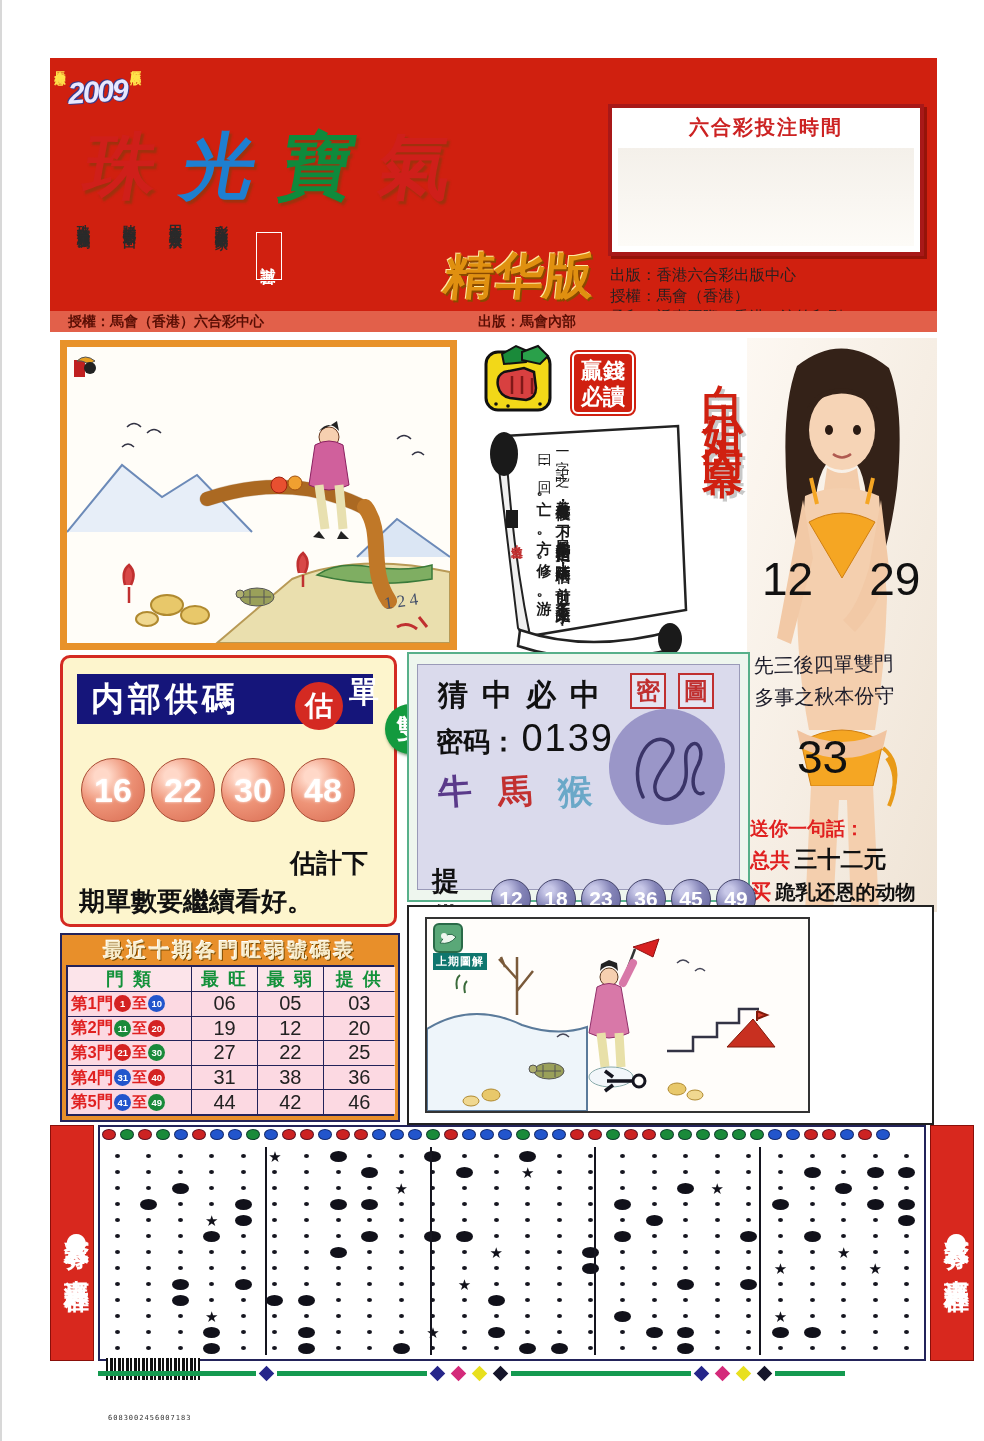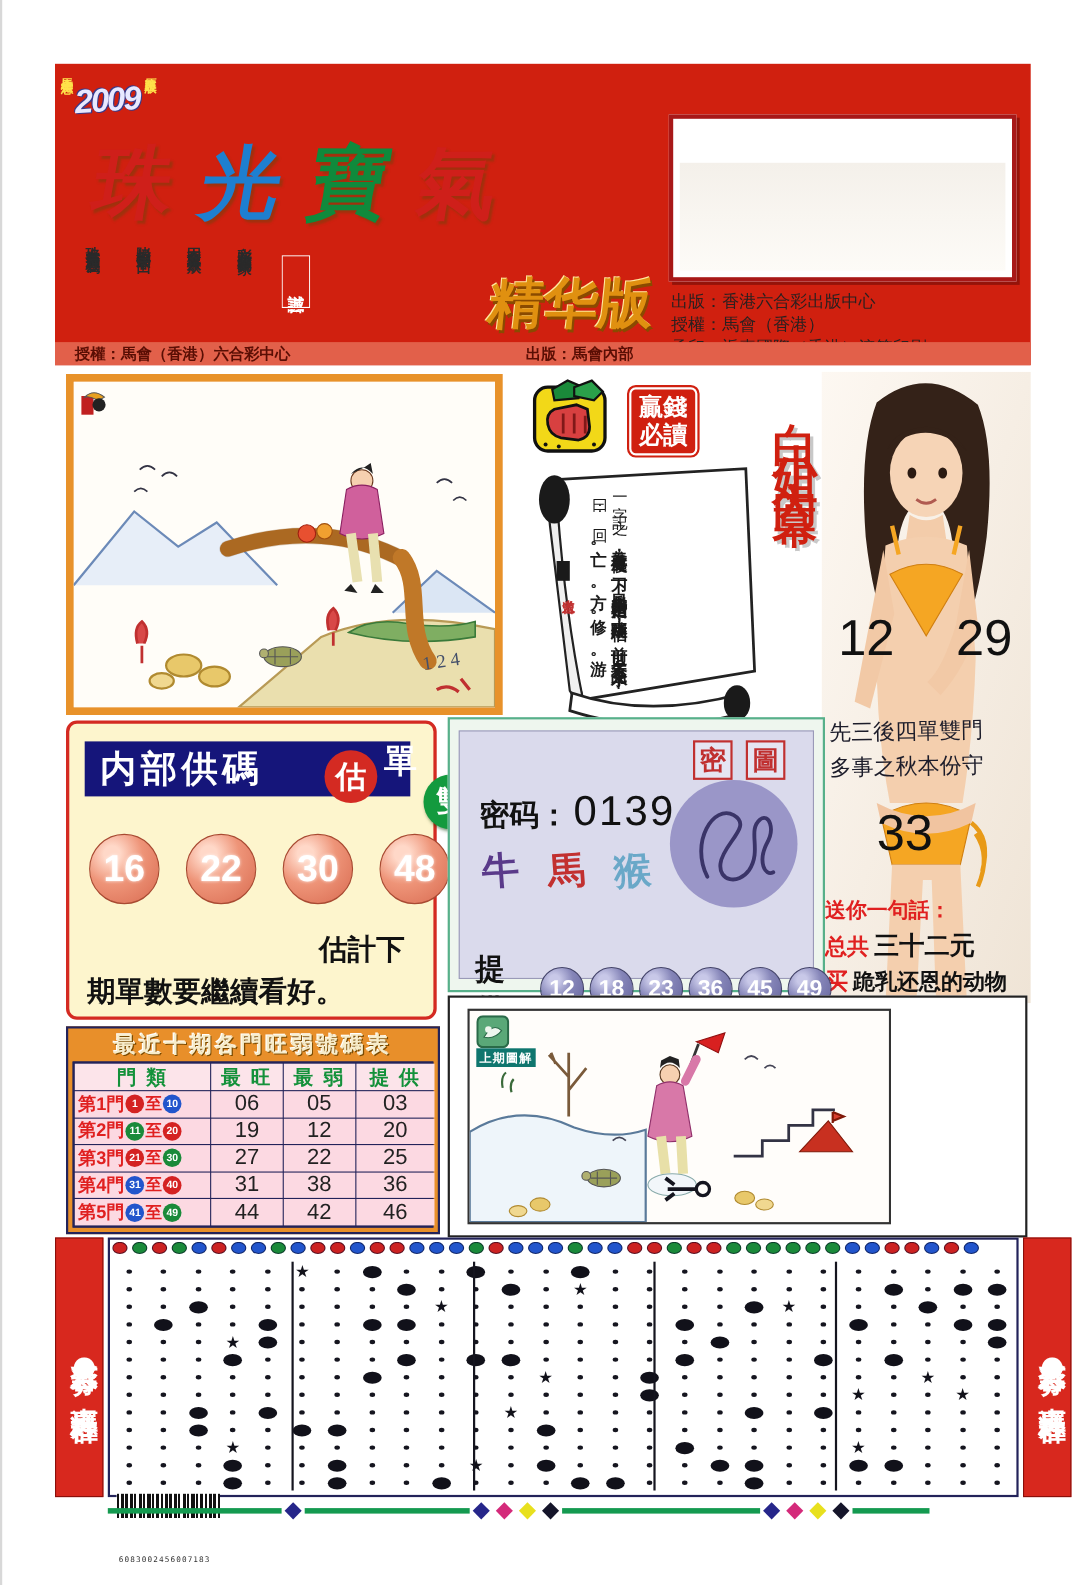--- a/index.html
+++ b/index.html
@@ -77,21 +77,21 @@
   .supply{position:absolute;left:58px;top:655px;width:337px;height:272px;background:#fdf5cd;
           border:3px solid #d42a22;border-radius:10px;}
   .supply-banner{position:absolute;left:14px;top:16px;width:296px;height:50px;background:#15157a;color:#fff;
                  font-size:33px;font-weight:bold;letter-spacing:4px;line-height:50px;padding-left:14px;}
   .tag-gu{position:absolute;left:232px;top:24px;width:48px;height:48px;border-radius:50%;background:#d42a22;
           color:#fff;font-size:28px;font-weight:bold;text-align:center;line-height:48px;font-family:"DejaVu Serif", serif;}
   .tag-dan{position:absolute;left:286px;top:14px;color:#fff;font-size:30px;font-weight:bold;font-family:"DejaVu Serif", serif;}
   .tag-shuang{position:absolute;left:322px;top:46px;width:50px;height:50px;border-radius:50%;background:#139a3e;
           color:#fff;font-size:27px;font-weight:bold;text-align:center;line-height:50px;font-family:"DejaVu Serif", serif;
           box-shadow:1px 2px 3px rgba(0,60,0,.5);}
-  .supply-balls{position:absolute;left:18px;top:100px;display:flex;gap:24px;}
+  .supply-balls{position:absolute;left:18px;top:100px;display:flex;gap:6px;}
   .ball-lg{width:64px;height:64px;border-radius:50%;color:#fff;font-size:34px;font-weight:bold;
            display:flex;align-items:center;justify-content:center;
            background:radial-gradient(circle at 32% 28%, #ffd8c8 0 12%, #ee9478 45%, #d86a50 100%);
            border:1px solid #a84a32;text-shadow:0 0 3px rgba(255,255,255,.8);}
   .supply-note1{position:absolute;right:26px;top:188px;color:#111;font-size:26px;font-weight:bold;}
   .supply-note2{position:absolute;left:16px;top:226px;color:#111;font-size:26px;font-weight:bold;}
 
   
   .guess{position:absolute;left:405px;top:652px;width:343px;height:250px;background:#eef6ee;
          border:2px solid #57b08a;}
@@ -178,20 +178,21 @@
           <div class="slogan-col" data-name="masthead-slogan">珠光寶氣尊靈碼</div>
           <div class="slogan-col" data-name="masthead-slogan">賭棍剕去頭不回</div>
           <div class="slogan-col" data-name="masthead-slogan">因貪至首無米炊</div>
           <div class="slogan-col" data-name="masthead-slogan">六彩賭惠禍萬家</div>
         </div>
       <div class="seal" data-name="sincerity-seal">誠言</div>
       <div class="subtitle" data-name="edition-subtitle">精华版</div>
     </div>
 
     <div class="bet-box" data-name="betting-time-box">
+      <div class="bet-title" data-name="betting-time-title">六合彩投注時間</div>
       <div class="bet-empty" data-name="betting-time-empty-area"></div>
     </div>
     <div class="pub-lines" data-name="publisher-info">
       <div data-name="publisher-line">出版：香港六合彩出版中心</div>
       <div data-name="publisher-line">授權：馬會（香港）</div>
       <div data-name="publisher-line">承印：返真國際（香港）滾筒印刷</div>
     </div>
     <div class="header-strip" data-name="header-bottom-strip">
       <span class="l" data-name="authorize-line">授權：馬會（香港）六合彩中心</span>
       <span class="r" data-name="publish-line">出版：馬會內部</span>
@@ -329,20 +330,21 @@
         <span class="ball-lg" data-name="supply-ball">22</span>
         <span class="ball-lg" data-name="supply-ball">30</span>
         <span class="ball-lg" data-name="supply-ball">48</span>
       </div>
     <div class="supply-note1" data-name="supply-note-right">估計下</div>
     <div class="supply-note2" data-name="supply-note-left">期單數要繼續看好。</div>
   </div>
 
   <div class="guess" data-name="secret-code-panel">
     <div class="guess-inner" data-name="secret-code-inner">
+      <div class="guess-title" data-name="guess-title">猜中必中</div>
       <div class="stamps" data-name="secret-map-stamps">
         <div class="stamp" data-name="stamp-mi">密</div>
         <div class="stamp" data-name="stamp-tu">圖</div>
       </div>
       <div class="mystic-circle" data-name="mystic-circle">
         <svg width="116" height="116" viewBox="0 0 116 116" data-name="mystic-scribble-icon">
           <path d="M34 88 C18 56 40 22 58 32 C76 42 48 58 46 76 C44 92 62 96 72 82 C84 64 70 46 82 36 C90 30 96 44 88 58 C80 74 86 88 94 84" stroke="#3a3468" stroke-width="3.5" fill="none" stroke-linecap="round"></path>
         </svg>
       </div>
       <div class="code-row" data-name="secret-code-row">

